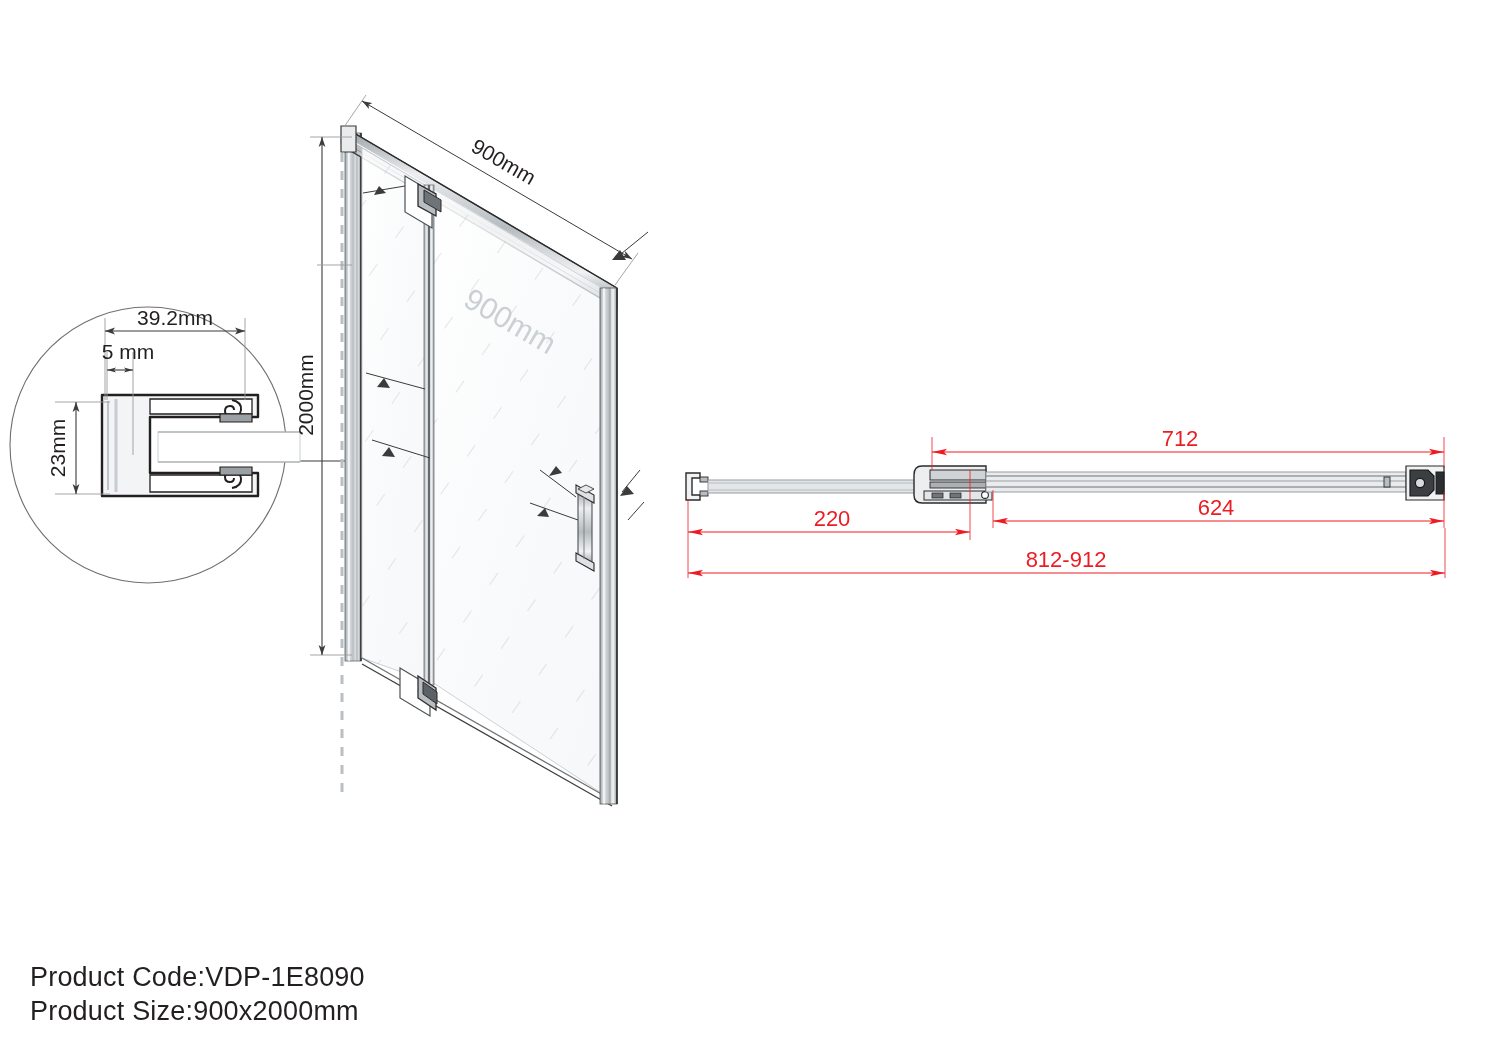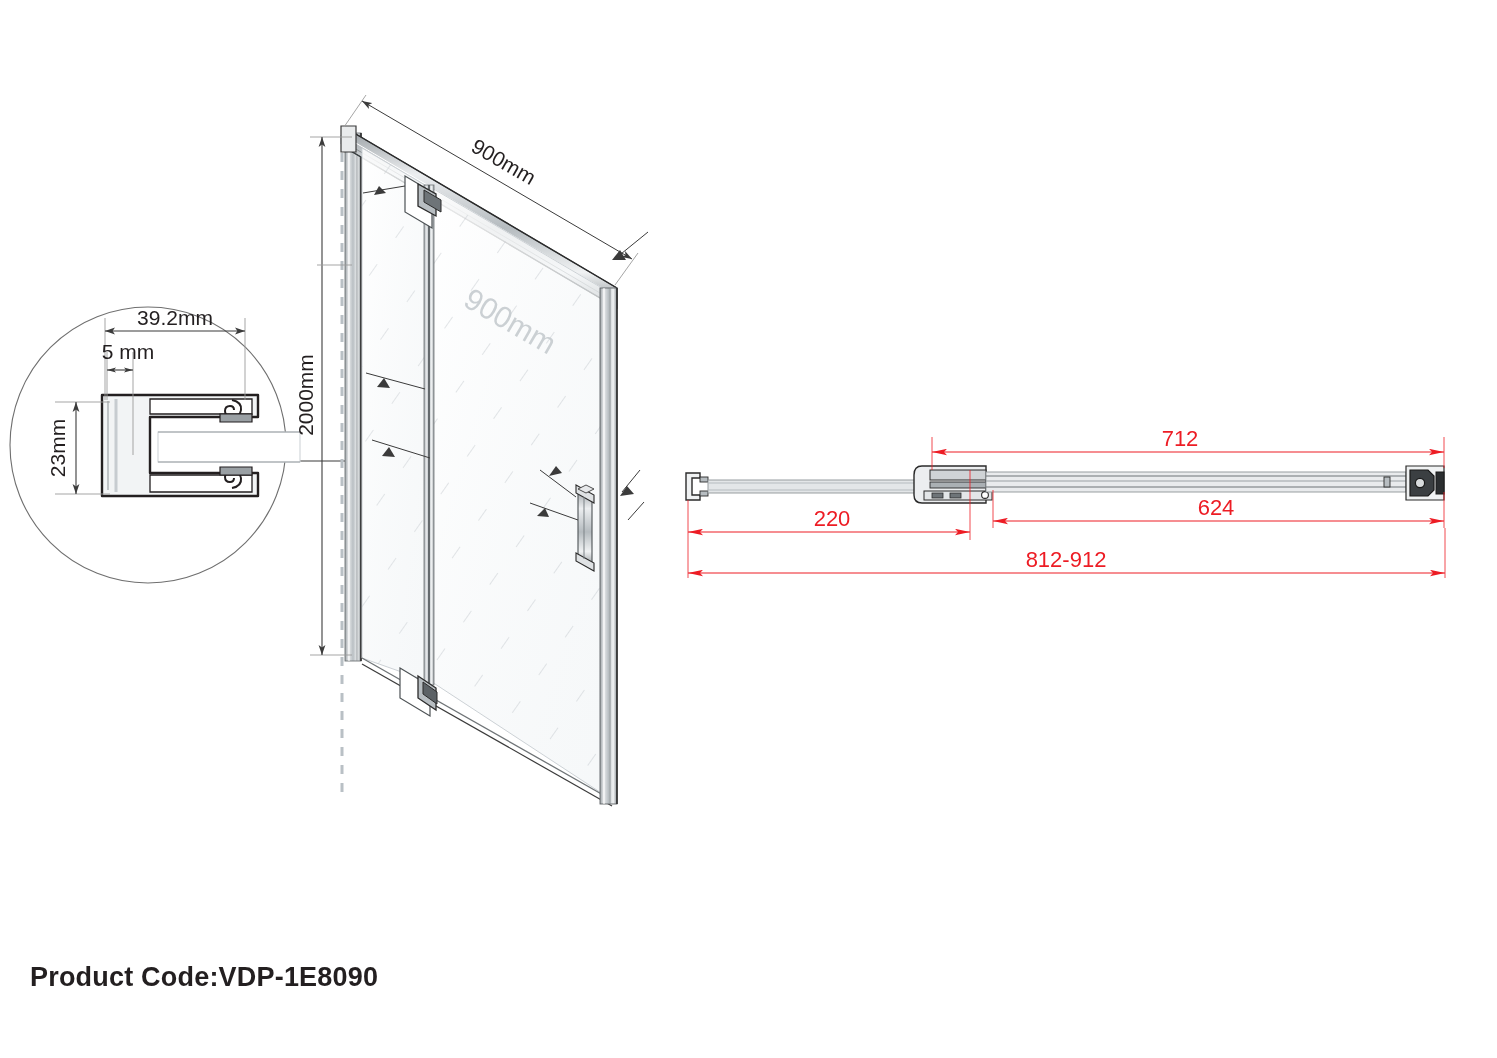--- a/index.html
+++ b/index.html
@@ -7,21 +7,21 @@
     width:1497px;height:1058px;position:relative;overflow:hidden;
     font-family:"Liberation Sans", sans-serif;
     color:#231f20;
   }
   #sheet{position:absolute;inset:0;}
   svg#drawing{position:absolute;left:0;top:0;width:1497px;height:1058px;}
 
   .titleblock{
     position:absolute;left:30px;top:960px;
     font-family:"Liberation Sans", sans-serif;
-    font-weight:bold;
+    font-weight:normal;
     font-size:27px;
     line-height:34px;
     letter-spacing:0.2px;
     color:#231f20;
     white-space:nowrap;
   }
   .titleblock div{margin:0;padding:0;}
 </style>
 </head>
 <body>
@@ -289,15 +289,16 @@
         <line x1="688" y1="540" x2="688" y2="578" stroke="#ed1c24" stroke-width="0.8"></line>
         <line x1="1445" y1="528" x2="1445" y2="578" stroke="#ed1c24" stroke-width="0.8"></line>
         <line x1="688" y1="573" x2="1445" y2="573" stroke="#ed1c24" stroke-width="1.1" marker-start="url(#arrRs)" marker-end="url(#arrR)"></line>
         <text x="1066" y="567" text-anchor="middle" font-size="22" fill="#ed1c24" font-family="Liberation Sans, sans-serif">812-912</text>
       </g>
     </g>
   </svg>
 
   <div class="titleblock">
     <div>Product Code:VDP-1E8090</div>
+    <div>Product Size:900x2000mm</div>
   </div>
 
 </div>
 
 </body></html>

